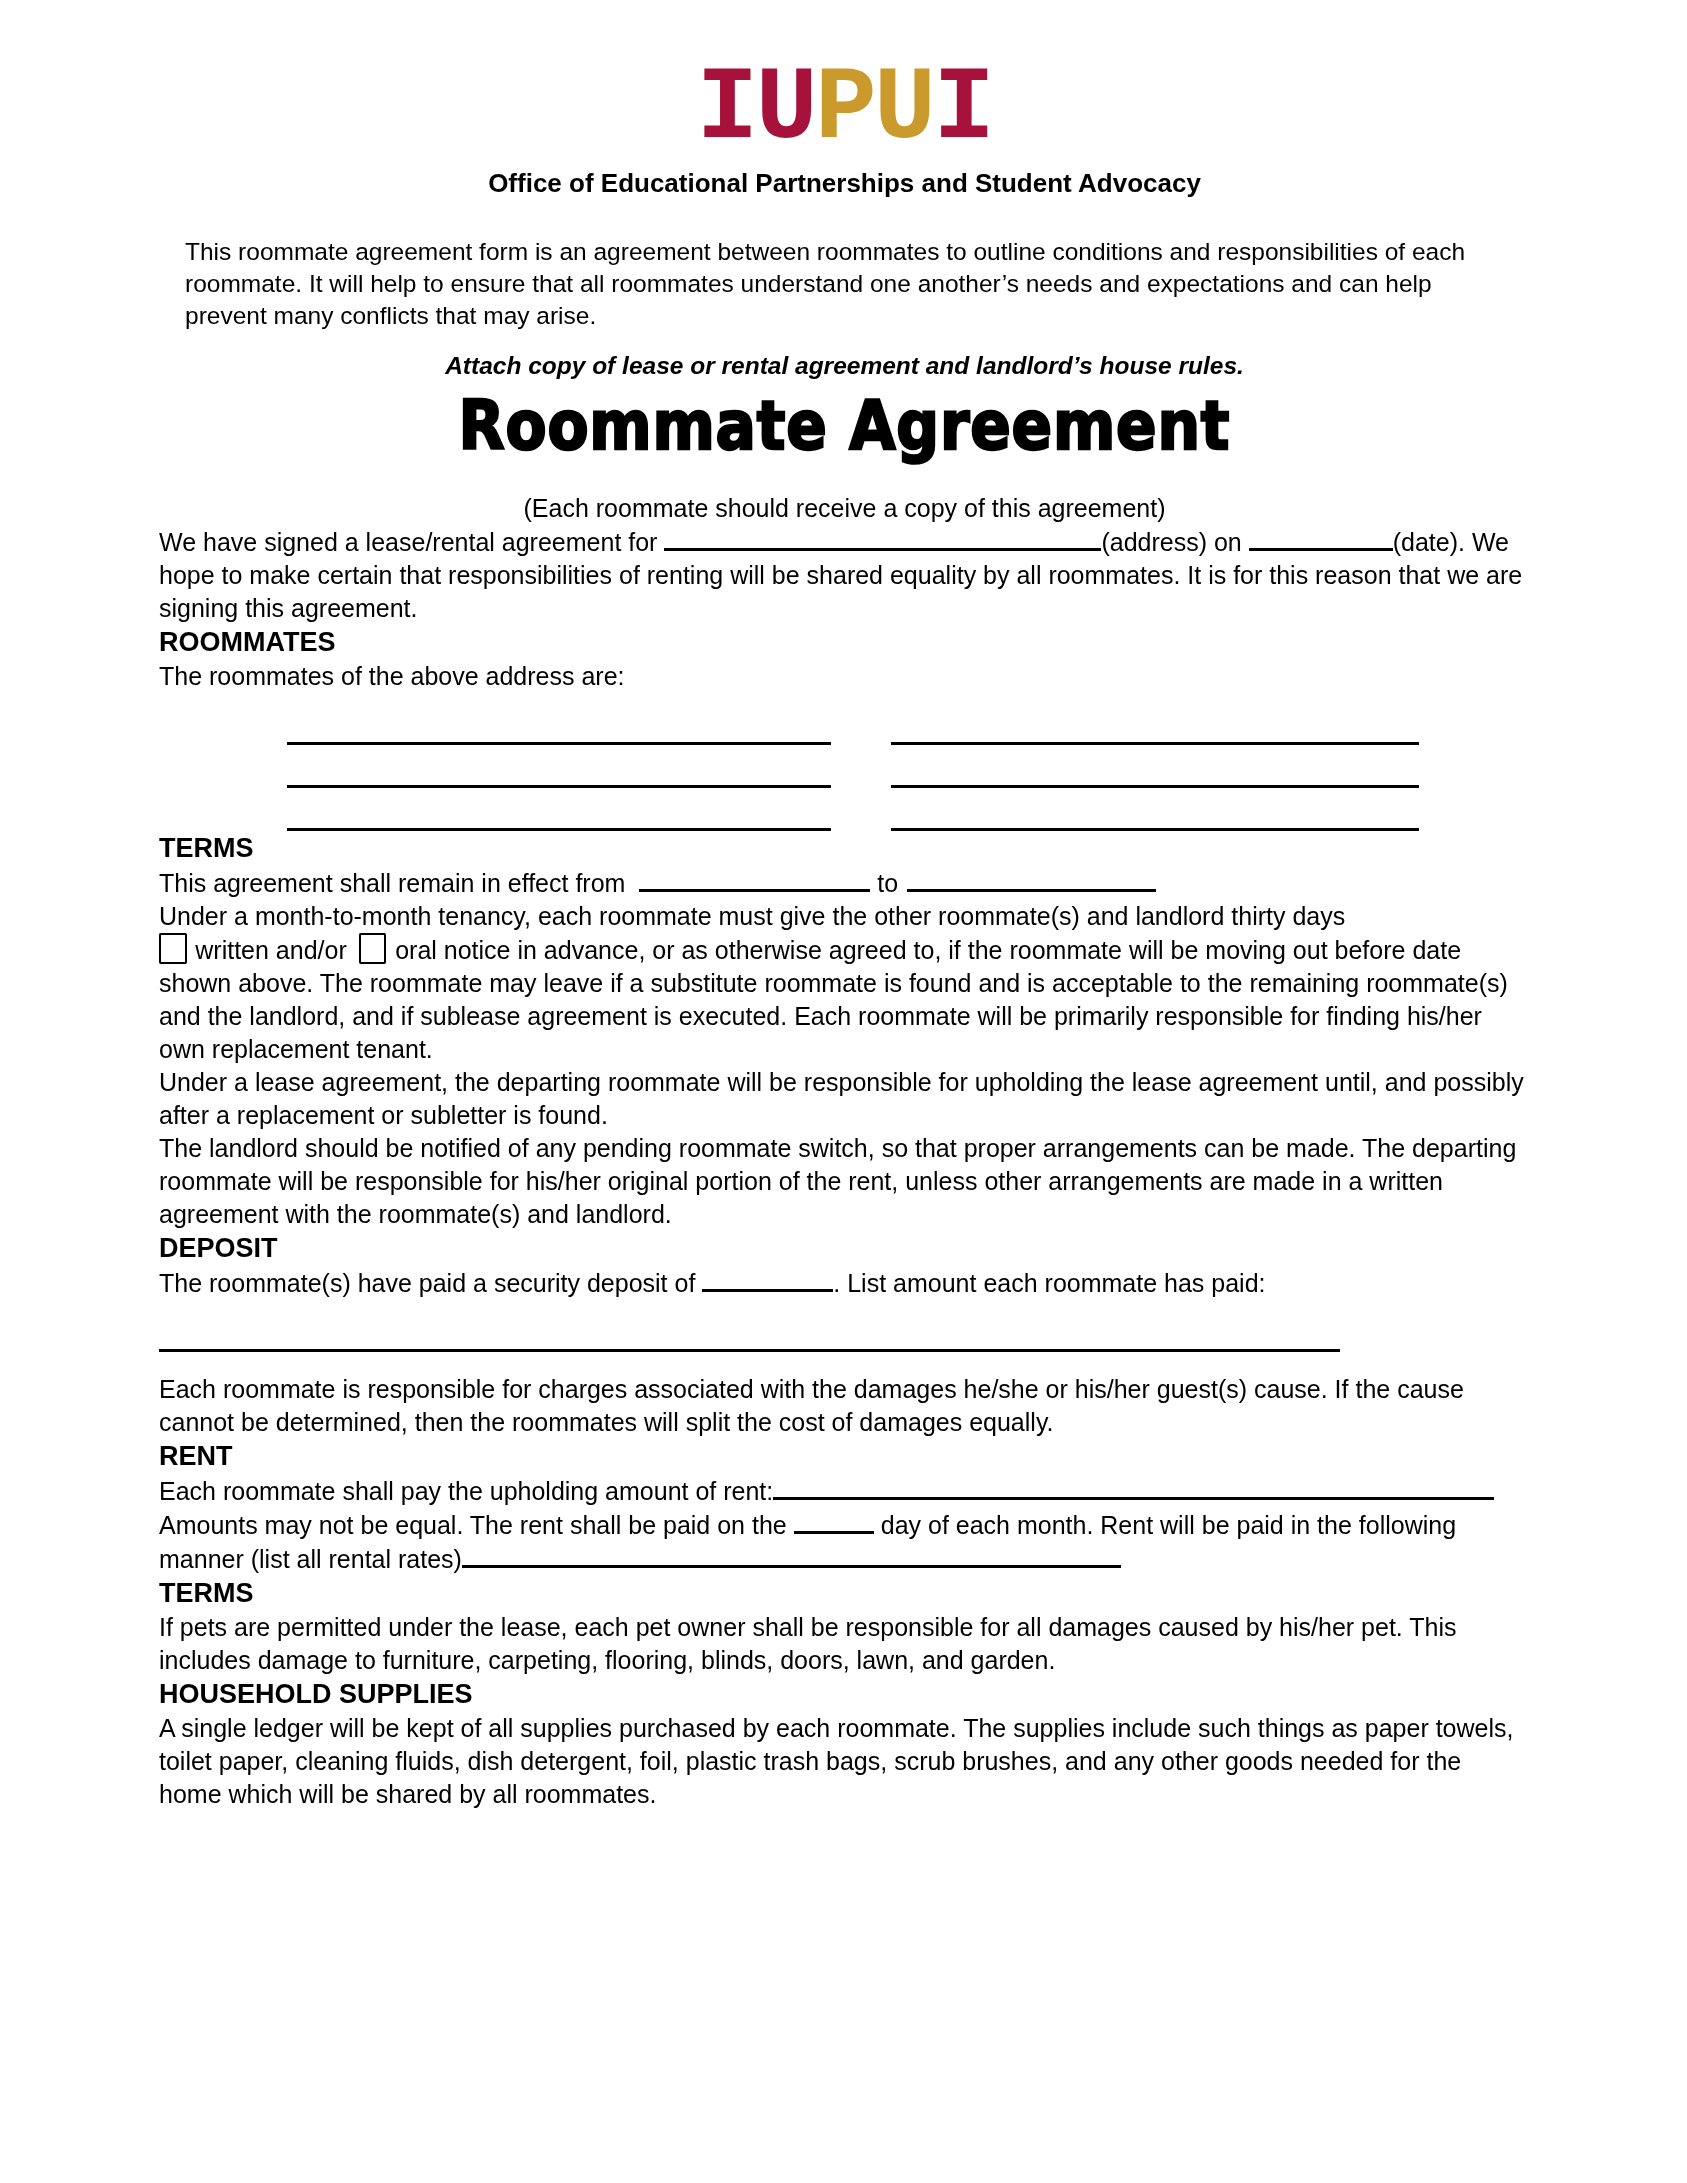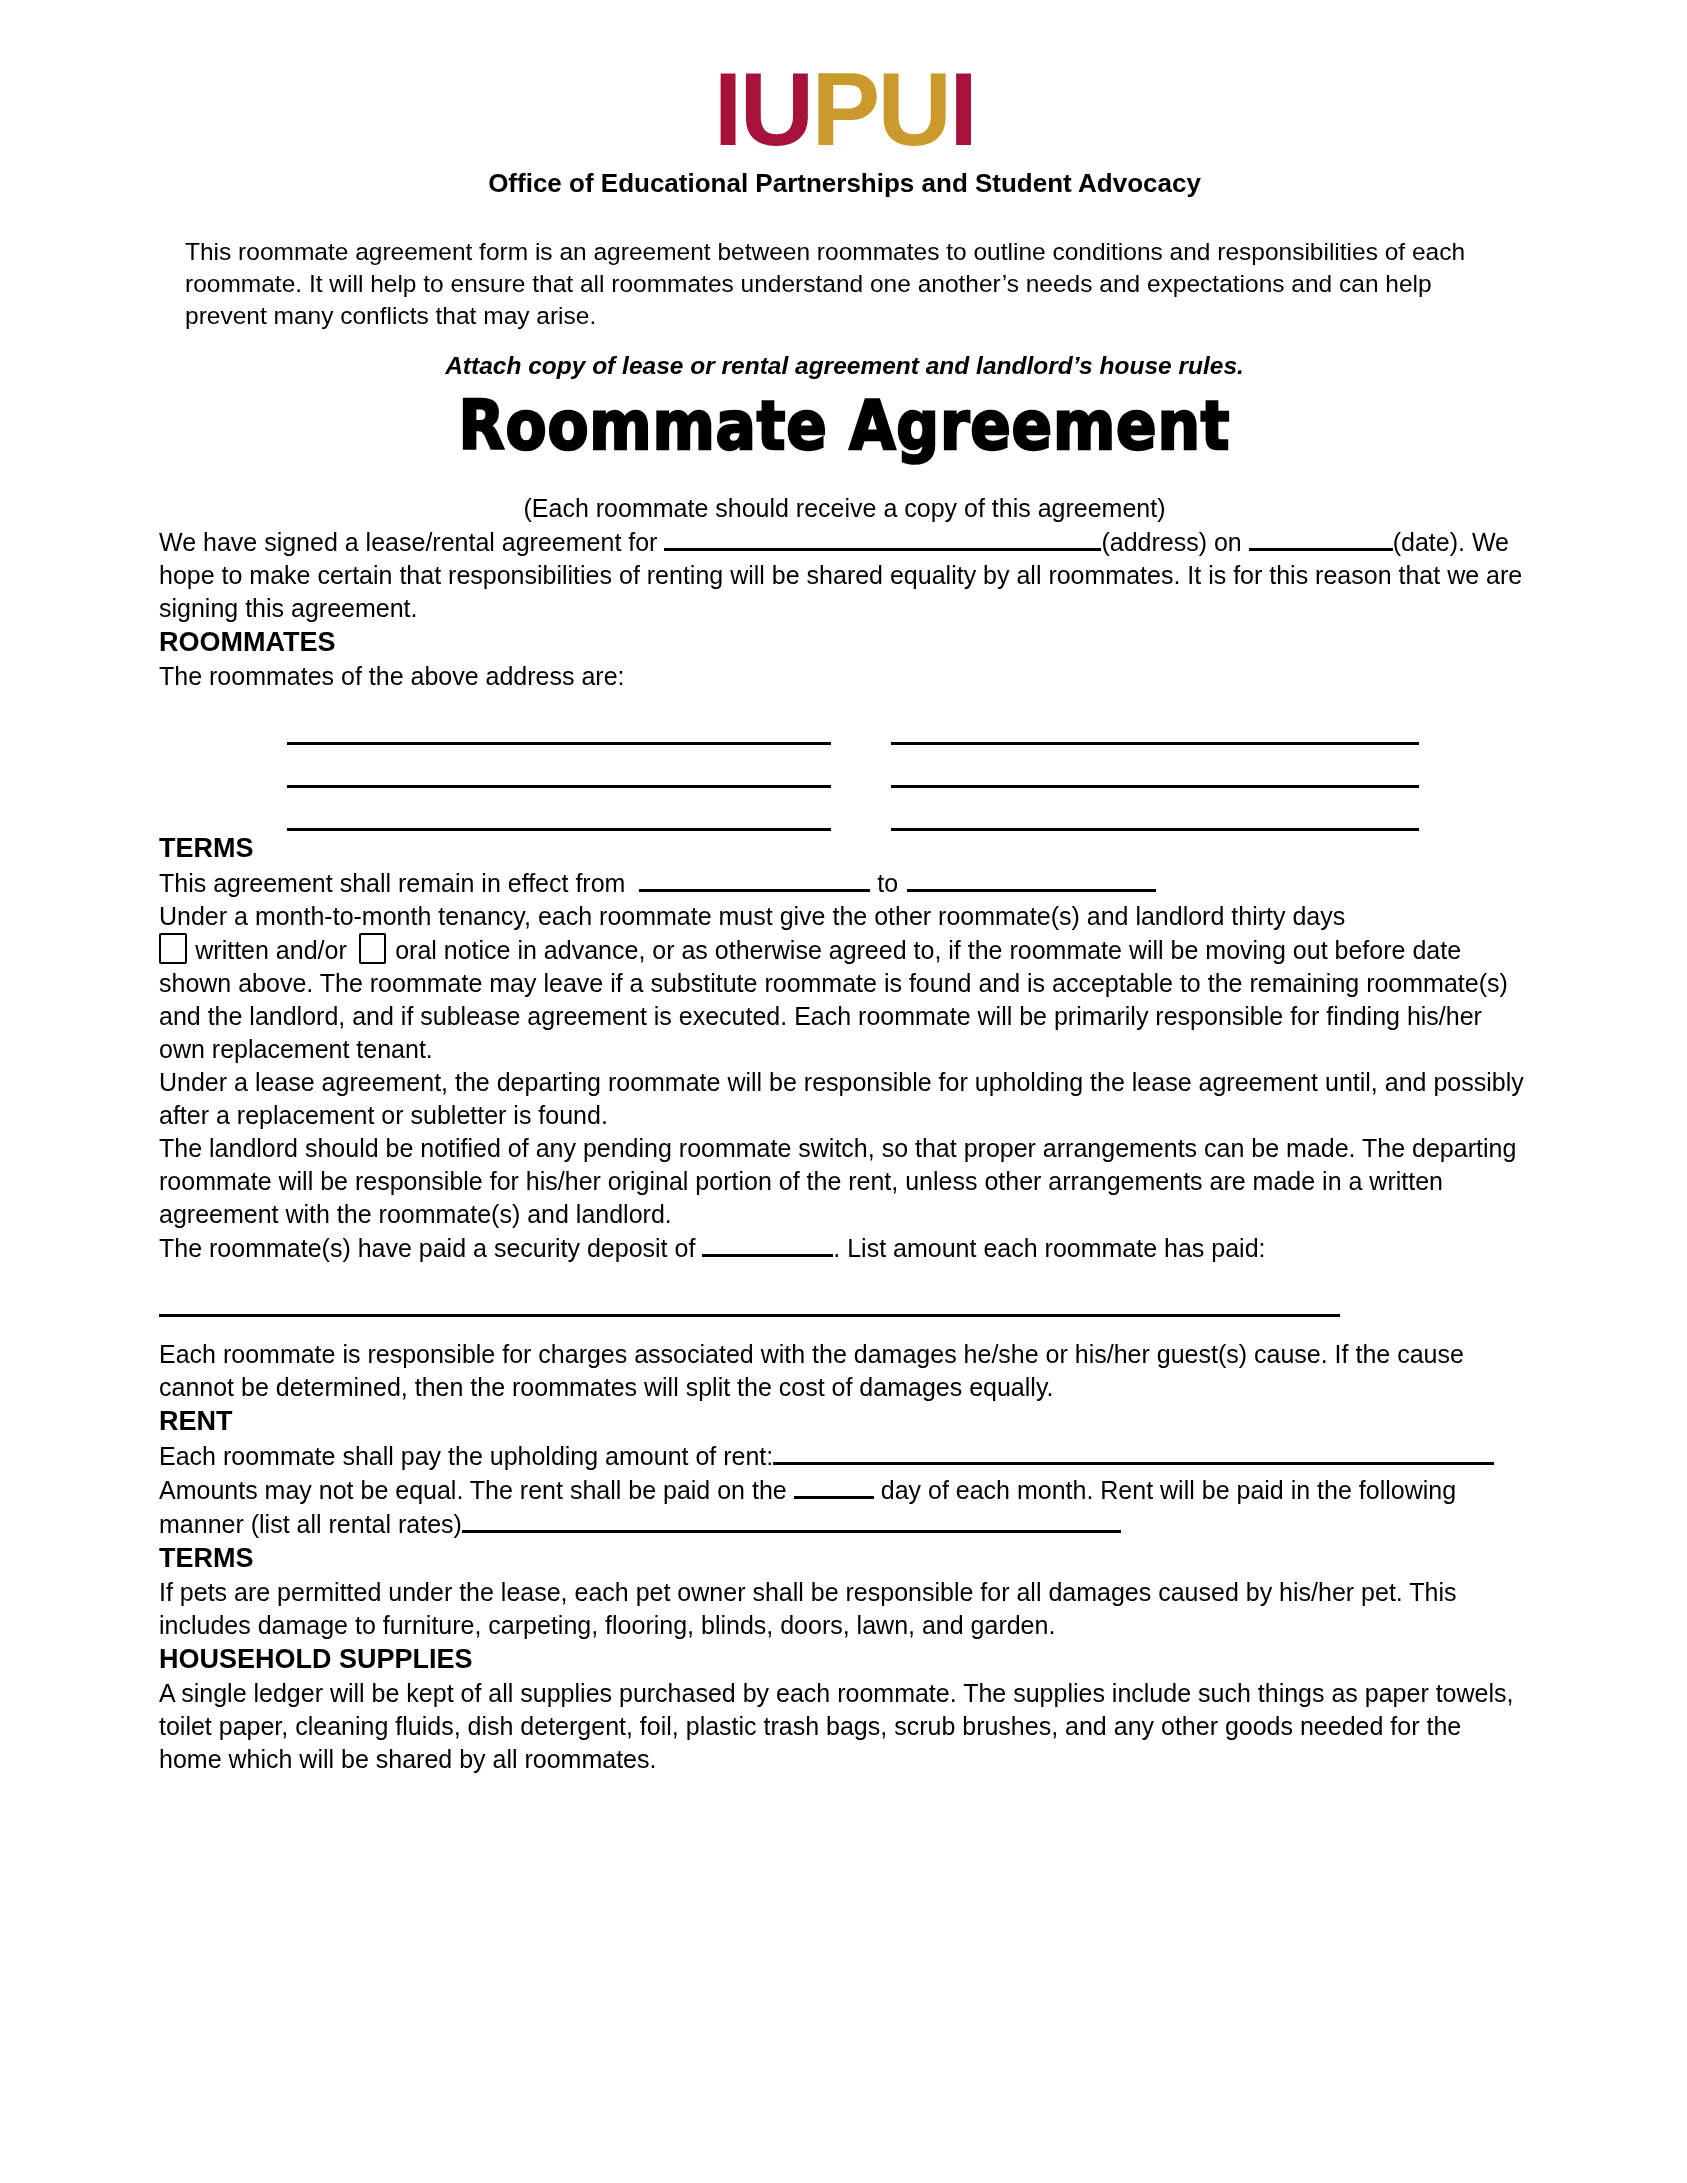--- a/index.html
+++ b/index.html
@@ -11,21 +11,21 @@
     padding:54px 157px 0 159px;
     font-family:"Liberation Sans", sans-serif;
     color:#000;
     font-size:25px;
     line-height:33px;
     overflow:hidden;
     margin:0 auto;
   }
   
   .logo{
-    font-family:Liberation Sans, sans-serif;
+    font-family:Liberation Mono, monospace;
     font-weight:bold;
     font-size:103px;
     line-height:112px;
     letter-spacing:-2.6px;
     text-align:center;
   }
   .crimson{color:var(--crimson,#A6123B);}
   .gold{color:var(--gold,#CB9A2C);}
   .subtitle{
     text-align:center;
@@ -157,20 +157,21 @@
     <span class="u u-from"></span><span>to</span><span class="u u-to"></span>
   </p>
   <p class="body">
     <span>Under a month-to-month tenancy, each roommate must give the other roommate(s) and landlord thirty days</span><br>
     <span class="cbx"></span><span>written and/or</span>
     <span class="cbx cbx2"></span><span>oral notice in advance, or as otherwise agreed to, if the roommate will be moving out before date shown above. The roommate may leave if a substitute roommate is found and is acceptable to the remaining roommate(s) and the landlord, and if sublease agreement is executed. Each roommate will be primarily responsible for finding his/her own replacement tenant.</span>
   </p>
   <p class="body mt-para">Under a lease agreement, the departing roommate will be responsible for upholding the lease agreement until, and possibly after a replacement or subletter is found.</p>
   <p class="body mt-para">The landlord should be notified of any pending roommate switch, so that proper arrangements can be made. The departing roommate will be responsible for his/her original portion of the rent, unless other arrangements are made in a written agreement with the roommate(s) and landlord.</p>
 
+  <h2 class="sect mt-sect">DEPOSIT</h2>
   <p class="body">
     <span>The roommate(s) have paid a security deposit of</span>
     <span class="u u-deposit"></span><span>. List amount each roommate has paid:</span>
     <span class="u u-fullline"></span>
   </p>
   <p class="body" style="margin-top:21px;">Each roommate is responsible for charges associated with the damages he/she or his/her guest(s) cause. If the cause cannot be determined, then the roommates will split the cost of damages equally.</p>
 
   <h2 class="sect mt-sect">RENT</h2>
   <p class="body">
     <span>Each roommate shall pay the upholding amount of rent:</span><span class="u u-rent"></span><br>

